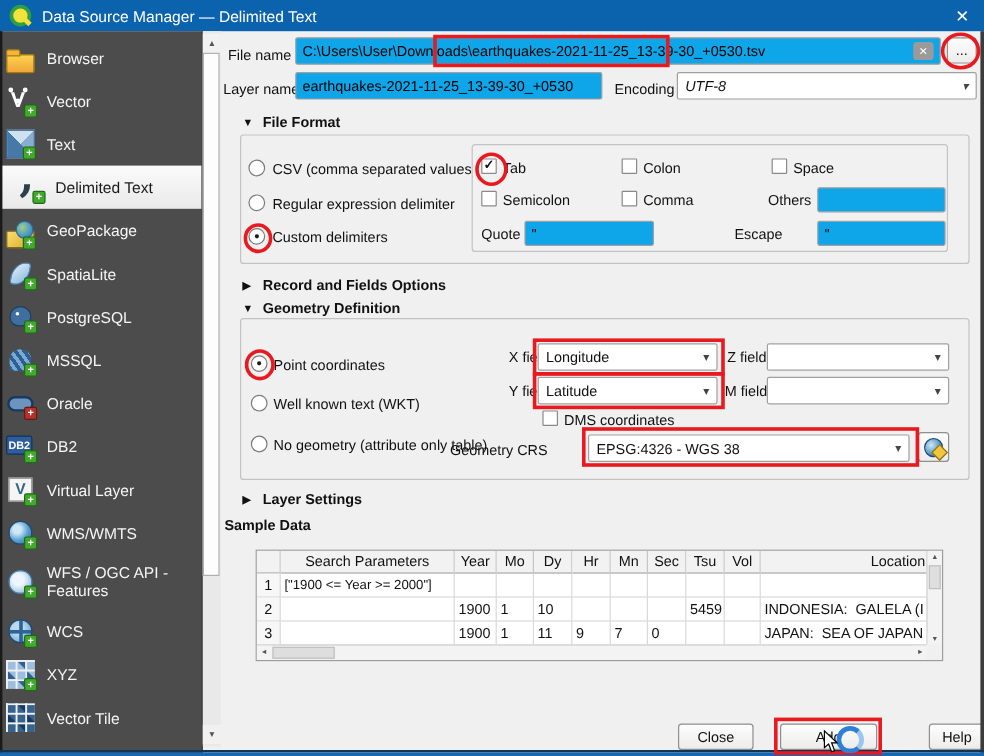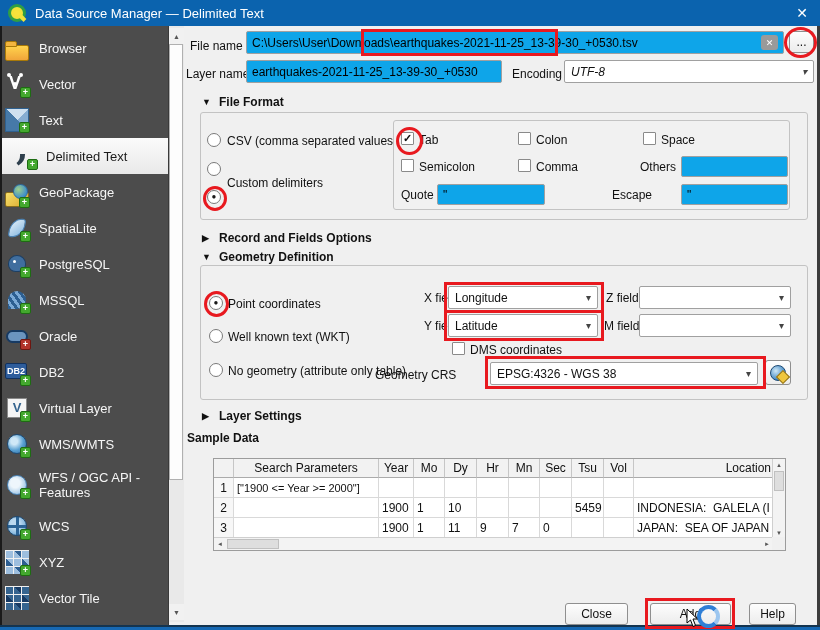--- a/index.html
+++ b/index.html
@@ -263,24 +263,25 @@
   </div>
   <div class="abs groupbox" style="left:200px;top:112px;width:608px;height:108px;background:#f0f0f0;"></div>
 
   <div class="abs radio" style="left:207px;top:133px;">
       <span></span>
     </div>
   <div class="abs label" style="left:227px;top:134px;">CSV (comma separated values)</div>
   <div class="abs radio" style="left:207px;top:162px;">
       <span></span>
     </div>
+  <div class="abs label" style="left:227px;top:163px;">Regular expression delimiter</div>
   <div class="abs radio" style="left:207px;top:190px;">
       <span>●</span>
     </div>
-  <div class="abs label" style="left:227px;top:176px;">Custom delimiters</div>
+  <div class="abs label" style="left:227px;top:191px;">Custom delimiters</div>
 
   <div class="abs groupbox" style="left:393px;top:120px;width:397px;height:90px;"></div>
   <div class="abs cb" style="left:401px;top:132px;">
       <span>✓</span>
     </div>
   <div class="abs label" style="left:419px;top:133px;">Tab</div>
   <div class="abs cb" style="left:518px;top:132px;">
       <span></span>
     </div>
   <div class="abs label" style="left:536px;top:133px;">Colon</div>
@@ -432,21 +433,21 @@
     <div class="thscroll">
       <div class="tsb" style="left:0;top:0;bottom:0;width:12px;">◄</div>
       <div class="tsb-thumb" style="left:13px;top:1px;bottom:1px;width:52px;"></div>
       <div class="tsb" style="right:0;top:0;bottom:0;width:12px;">►</div>
     </div>
     <div class="tcorner"></div>
   </div>
 
   <div class="abs pushbtn" style="left:565px;top:603px;width:63px;height:22px;">Close</div>
   <div class="abs pushbtn btn-add" style="left:650px;top:603px;width:81px;height:22px;">Add</div>
-  <div class="abs pushbtn" style="left:749px;top:603px;width:47px;height:22px;">Help</div>
+  <div class="abs pushbtn" style="left:774px;top:603px;width:47px;height:22px;">Help</div>
 
   <div class="abs ann-rect" style="left:361px;top:29px;width:197px;height:27px;"></div>
   <div class="abs ann-ellipse" style="left:784px;top:27px;width:33px;height:31px;"></div>
   <div class="abs ann-ellipse" style="left:396px;top:127px;width:27px;height:28px;"></div>
   <div class="abs ann-ellipse" style="left:203px;top:186px;width:24px;height:25px;"></div>
   <div class="abs ann-ellipse" style="left:204px;top:291px;width:25px;height:26px;"></div>
   <div class="abs ann-rect" style="left:444px;top:282px;width:160px;height:31px;"></div>
   <div class="abs ann-rect" style="left:444px;top:310px;width:160px;height:31px;"></div>
   <div class="abs ann-rect" style="left:485px;top:356px;width:281px;height:33px;"></div>
   <div class="abs ann-rect" style="left:645px;top:598px;width:90px;height:31px;"></div>

